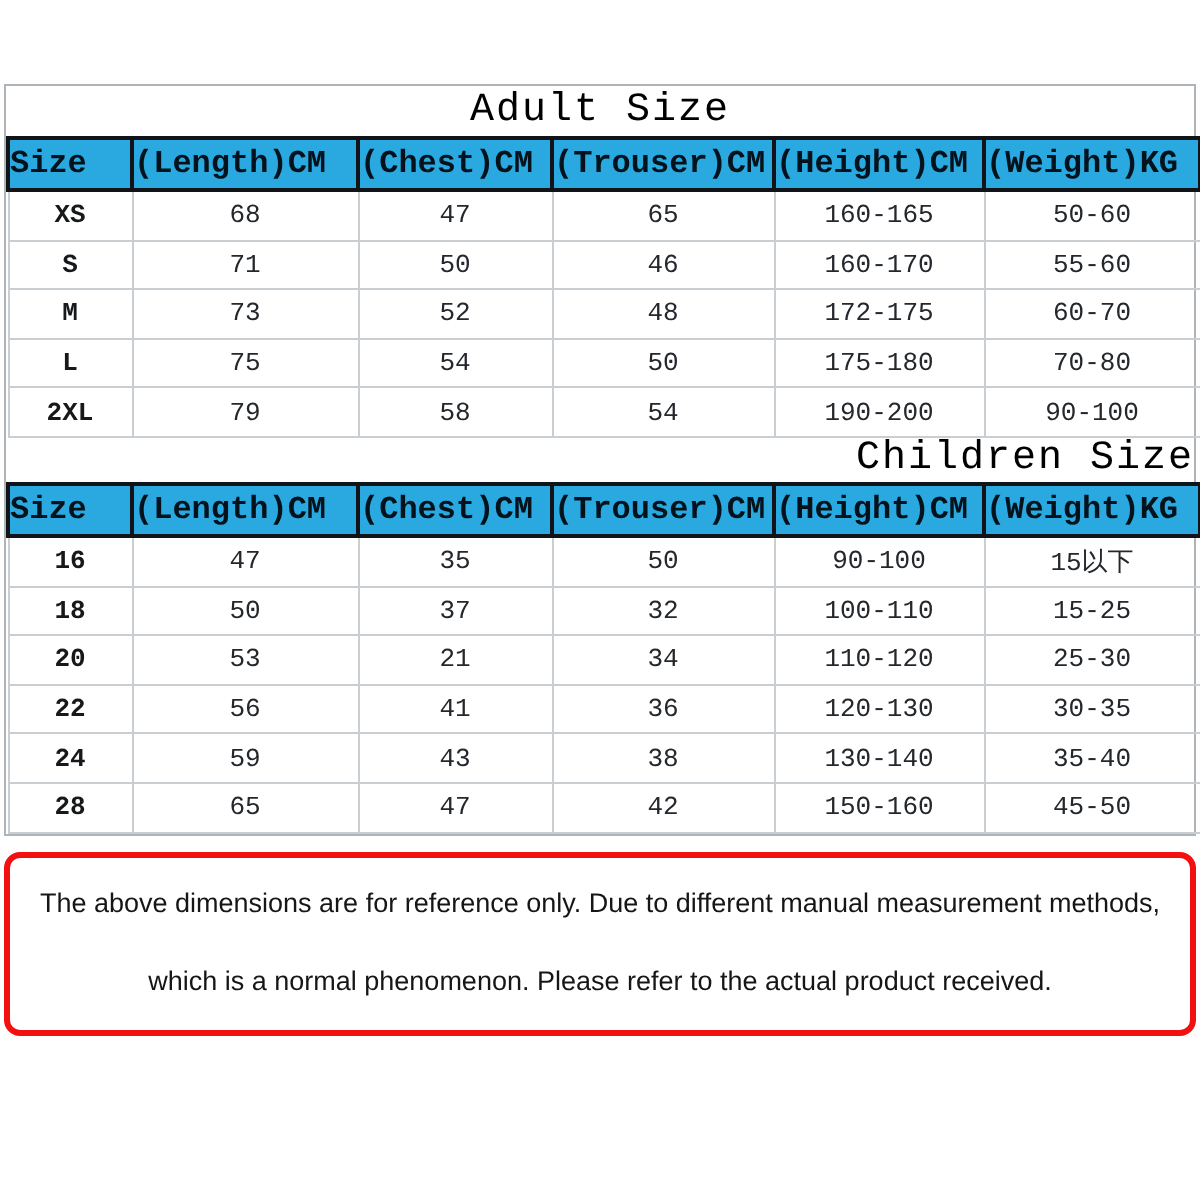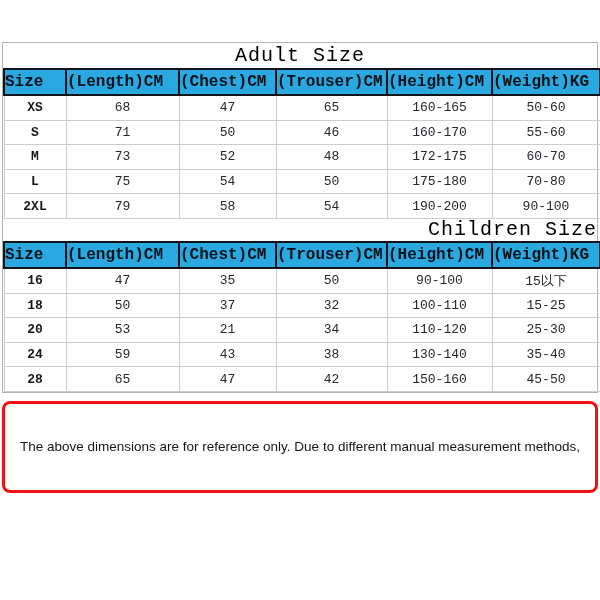--- a/index.html
+++ b/index.html
@@ -191,20 +191,28 @@
           </tr>
           <tr>
             <td>20</td>
             <td>53</td>
             <td>21</td>
             <td>34</td>
             <td>110-120</td>
             <td>25-30</td>
           </tr>
           <tr>
+            <td>22</td>
+            <td>56</td>
+            <td>41</td>
+            <td>36</td>
+            <td>120-130</td>
+            <td>30-35</td>
+          </tr>
+          <tr>
             <td>24</td>
             <td>59</td>
             <td>43</td>
             <td>38</td>
             <td>130-140</td>
             <td>35-40</td>
           </tr>
           <tr>
             <td>28</td>
             <td>65</td>
@@ -213,15 +221,16 @@
             <td>150-160</td>
             <td>45-50</td>
           </tr>
         </tbody>
       </table>
 
   </div>
 
   <div class="note-box">
     <div class="note-line">The above dimensions are for reference only. Due to different manual measurement methods,</div>
+    <div class="note-line">which is a normal phenomenon. Please refer to the actual product received.</div>
   </div>
 
 </div>
 
 </body></html>

